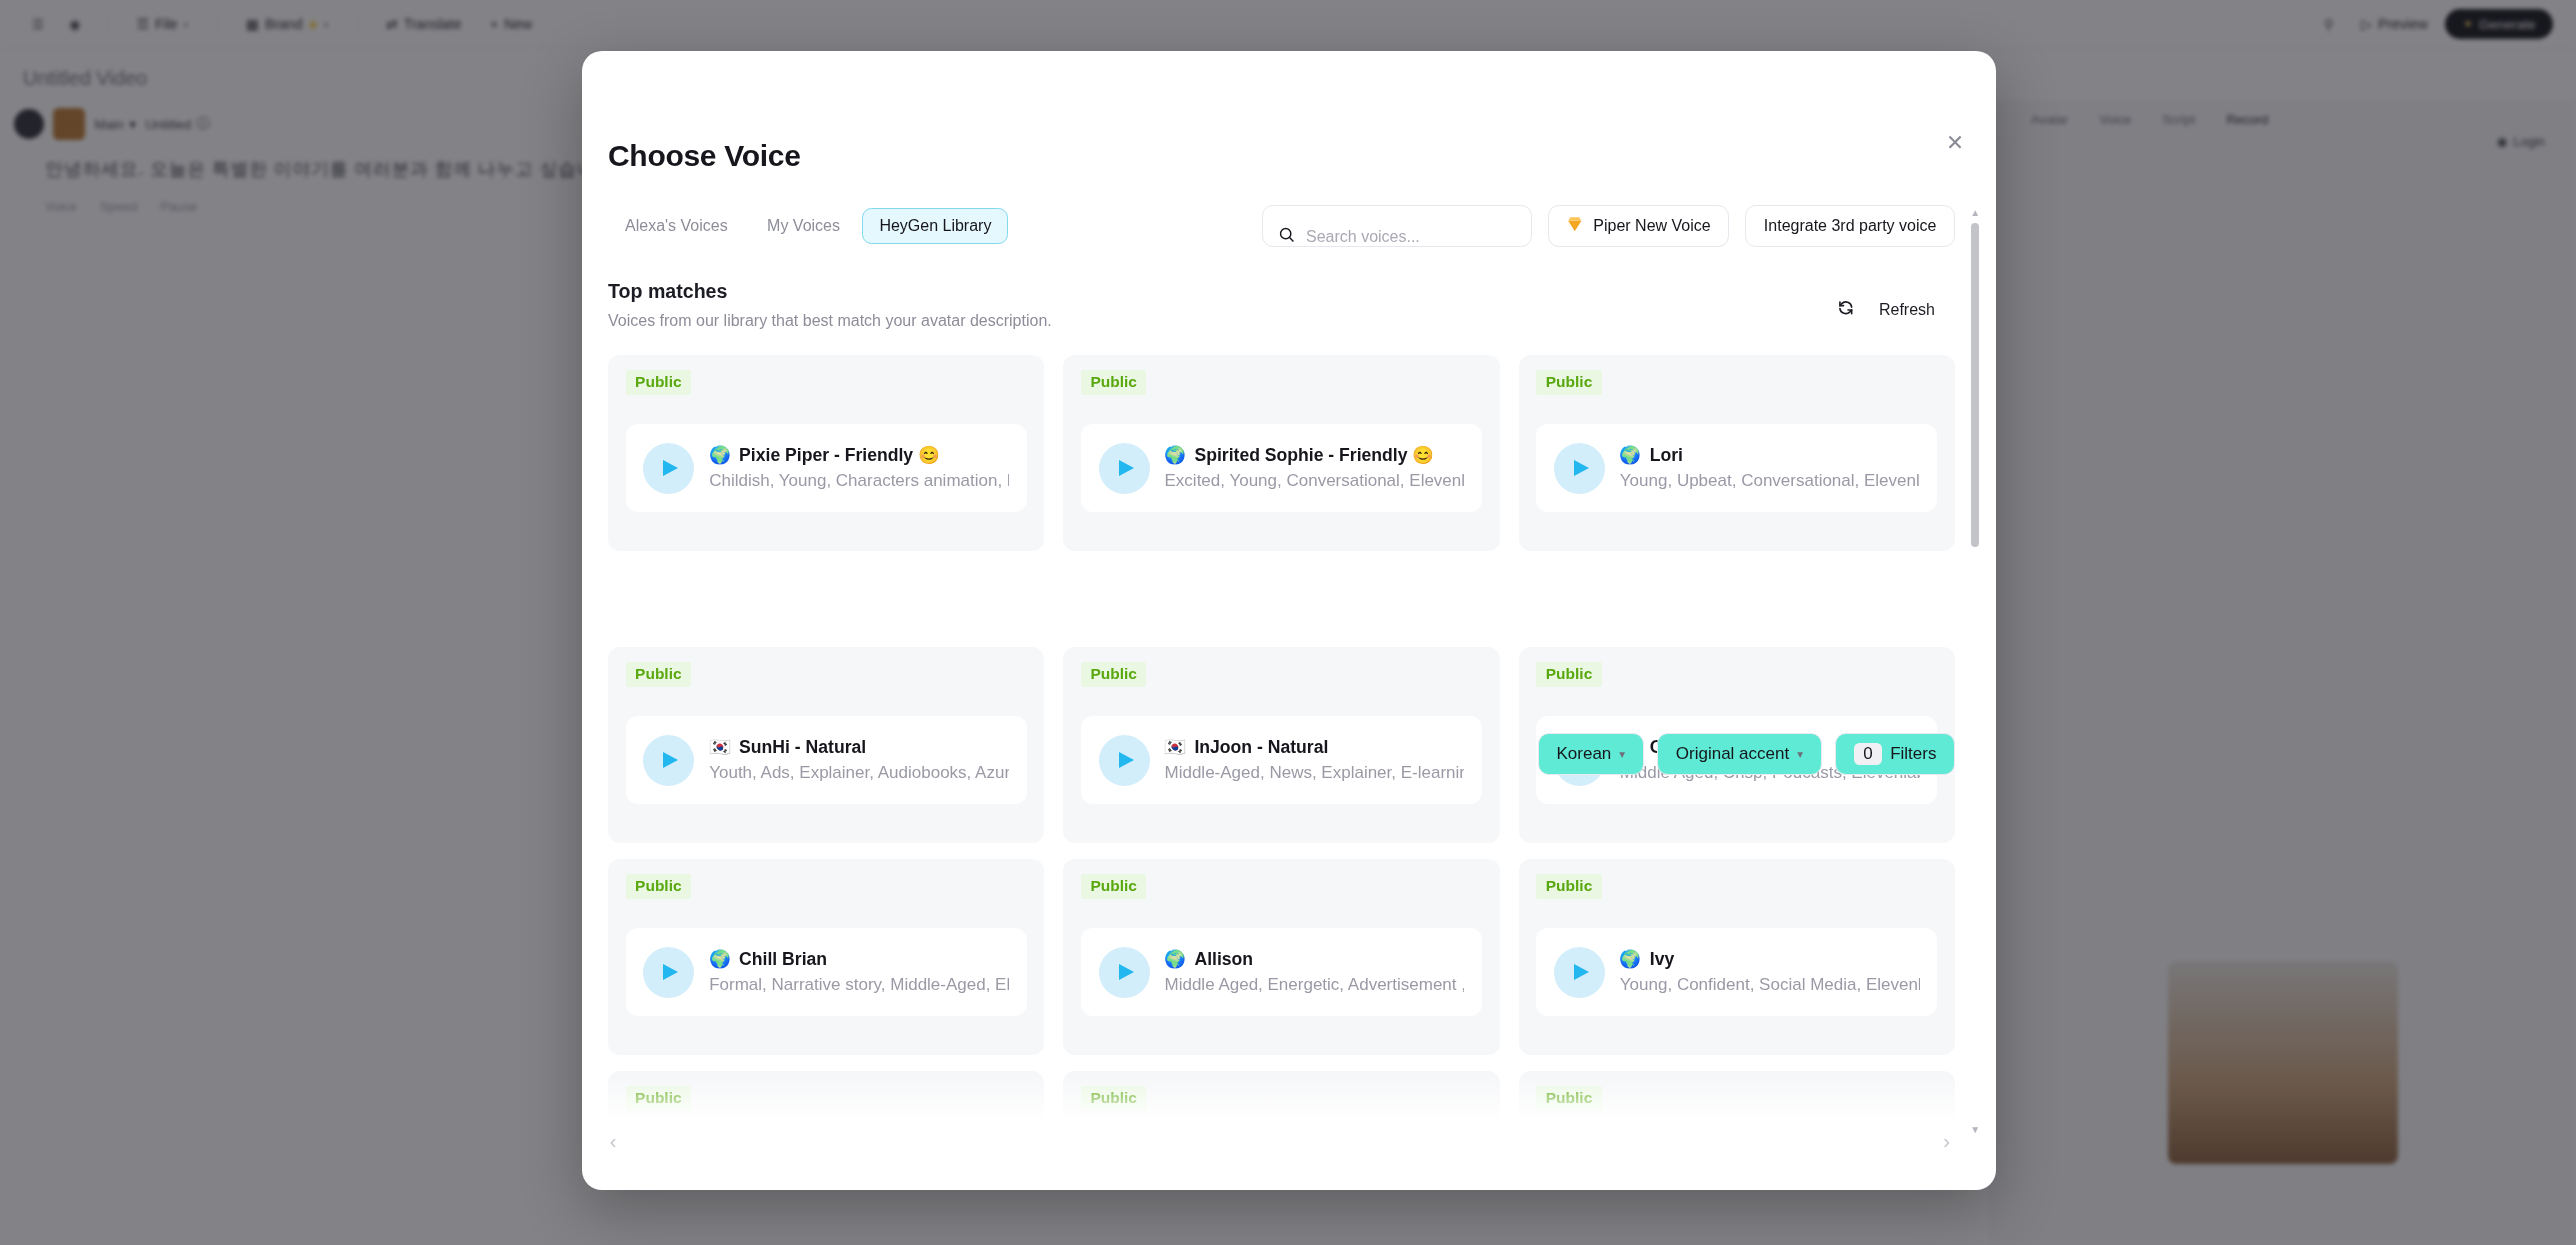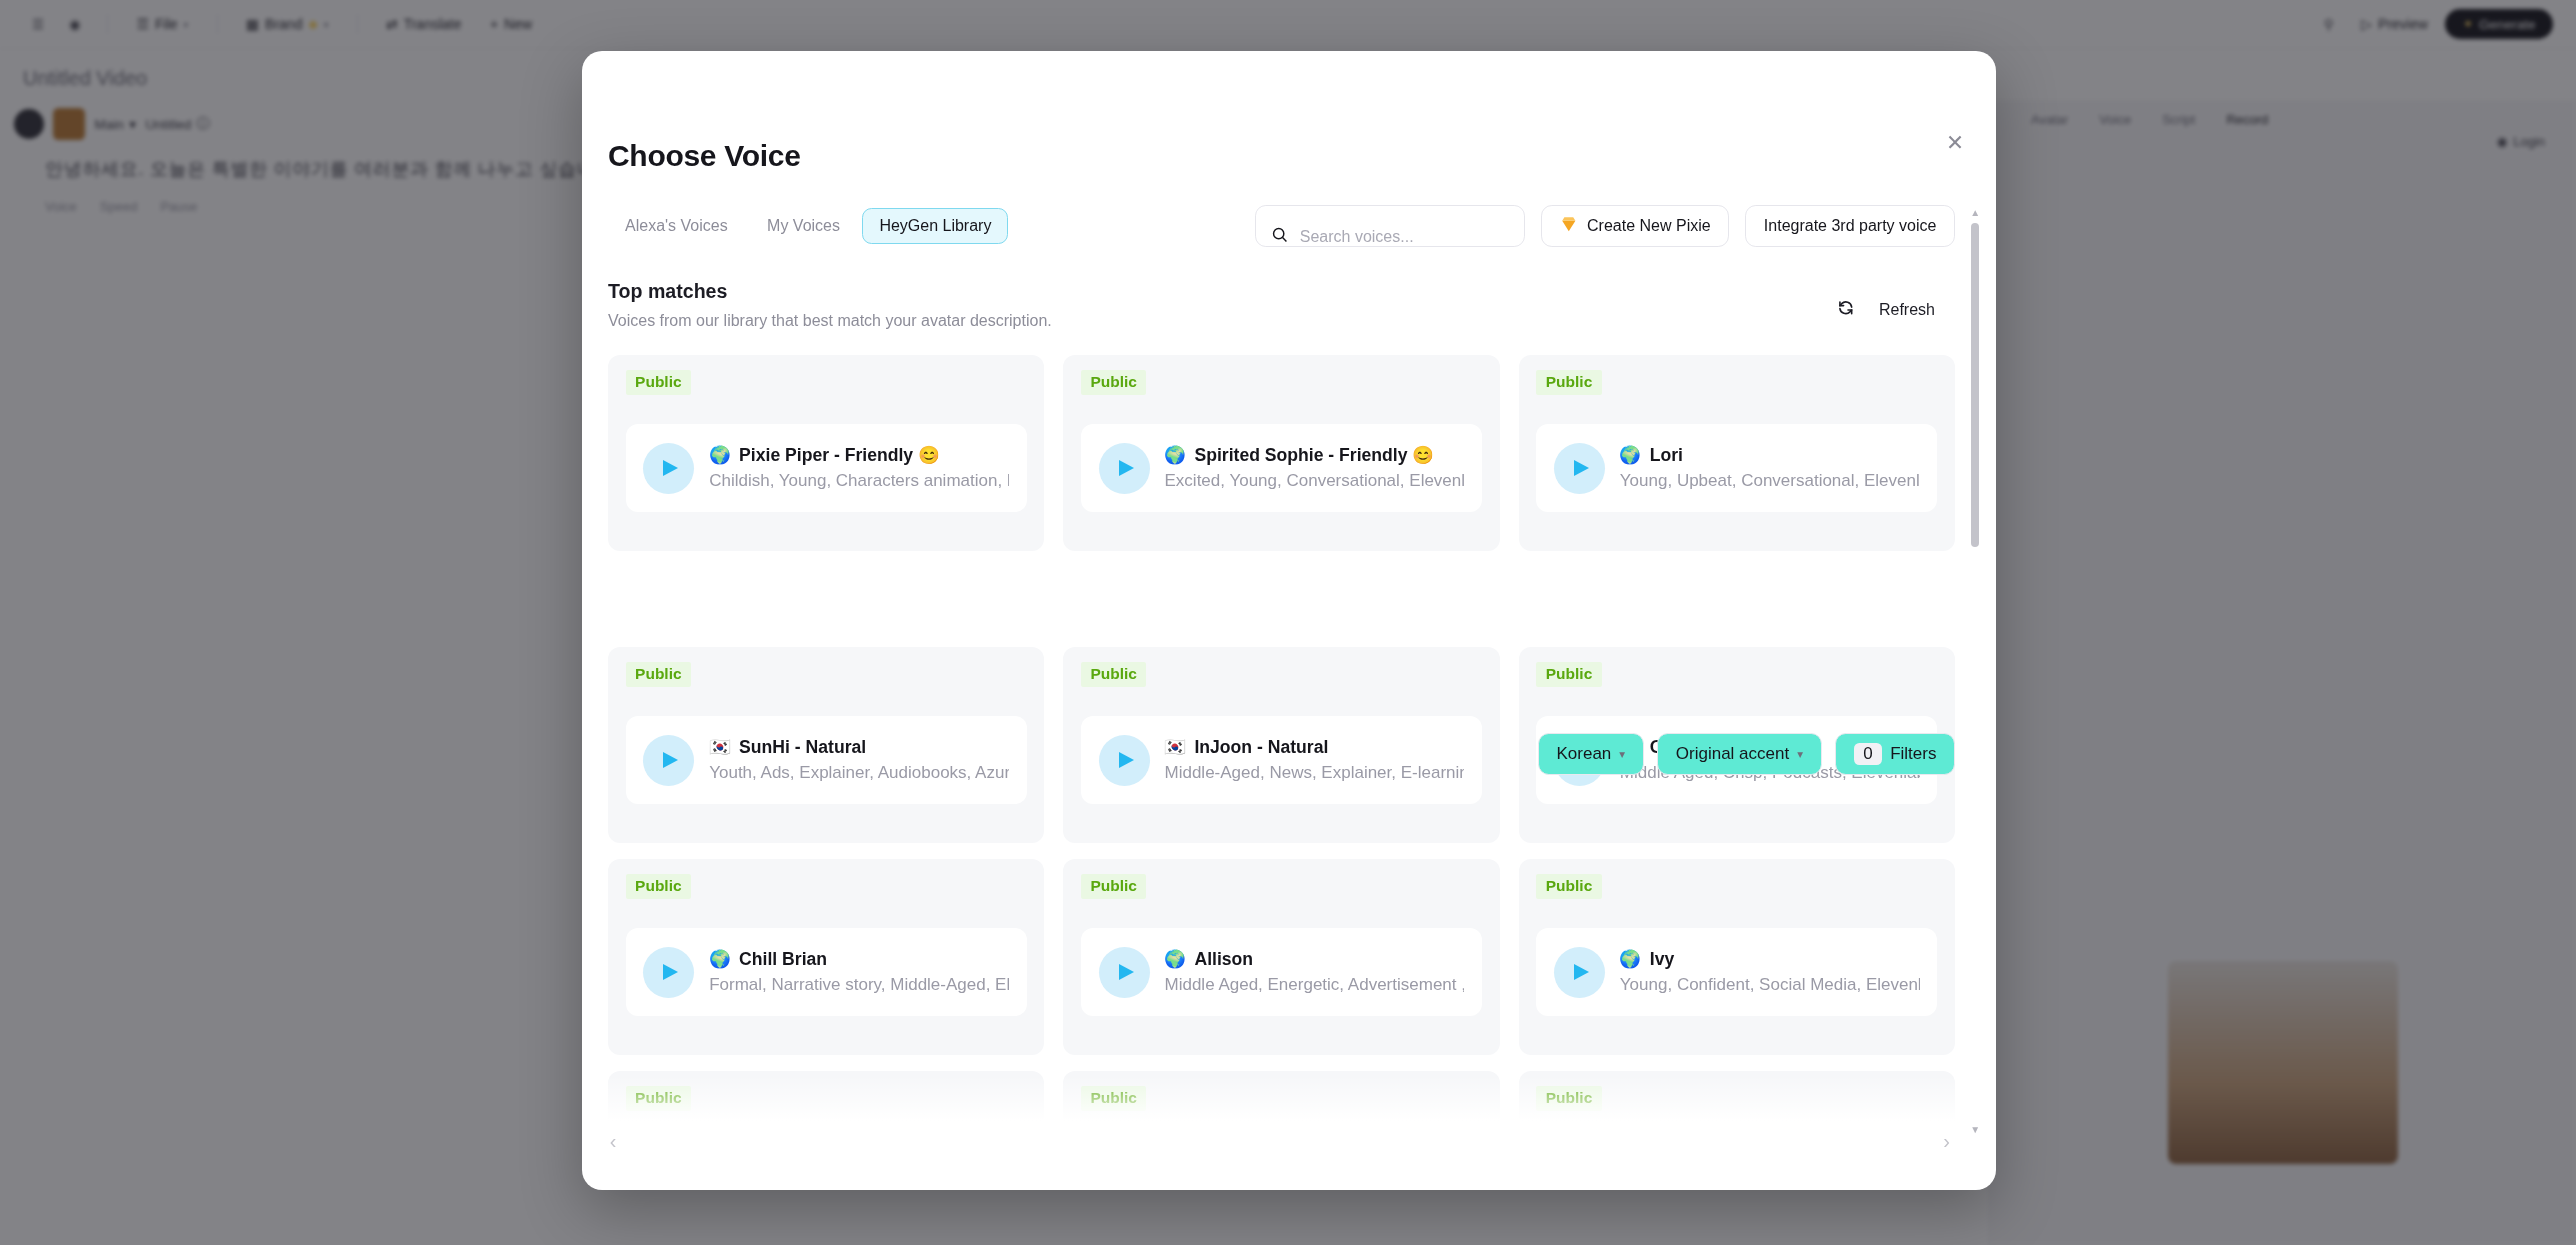--- a/index.html
+++ b/index.html
@@ -365,21 +365,21 @@
         </span>
         <input type="text" placeholder="Search voices..." style="">
       </div>
       <div class="pill-btn">
         <span>
           <svg width="17.6" height="17.6" viewBox="0 0 24 24">
             <polygon points="3,8 21,8 12,22" fill="#f5a623"></polygon>
             <polygon points="3,8 21,8 18,3 6,3" fill="#fbc45a"></polygon>
           </svg>
         </span>
-        <span>Create New Pixie</span>
+        <span>Piper New Voice</span>
       </div>
       <div class="pill-btn">
         <span>Integrate 3rd party voice</span>
       </div>
     </div>
   </div>
 
   <div class="modal-body">
 
     <div class="section-head">

